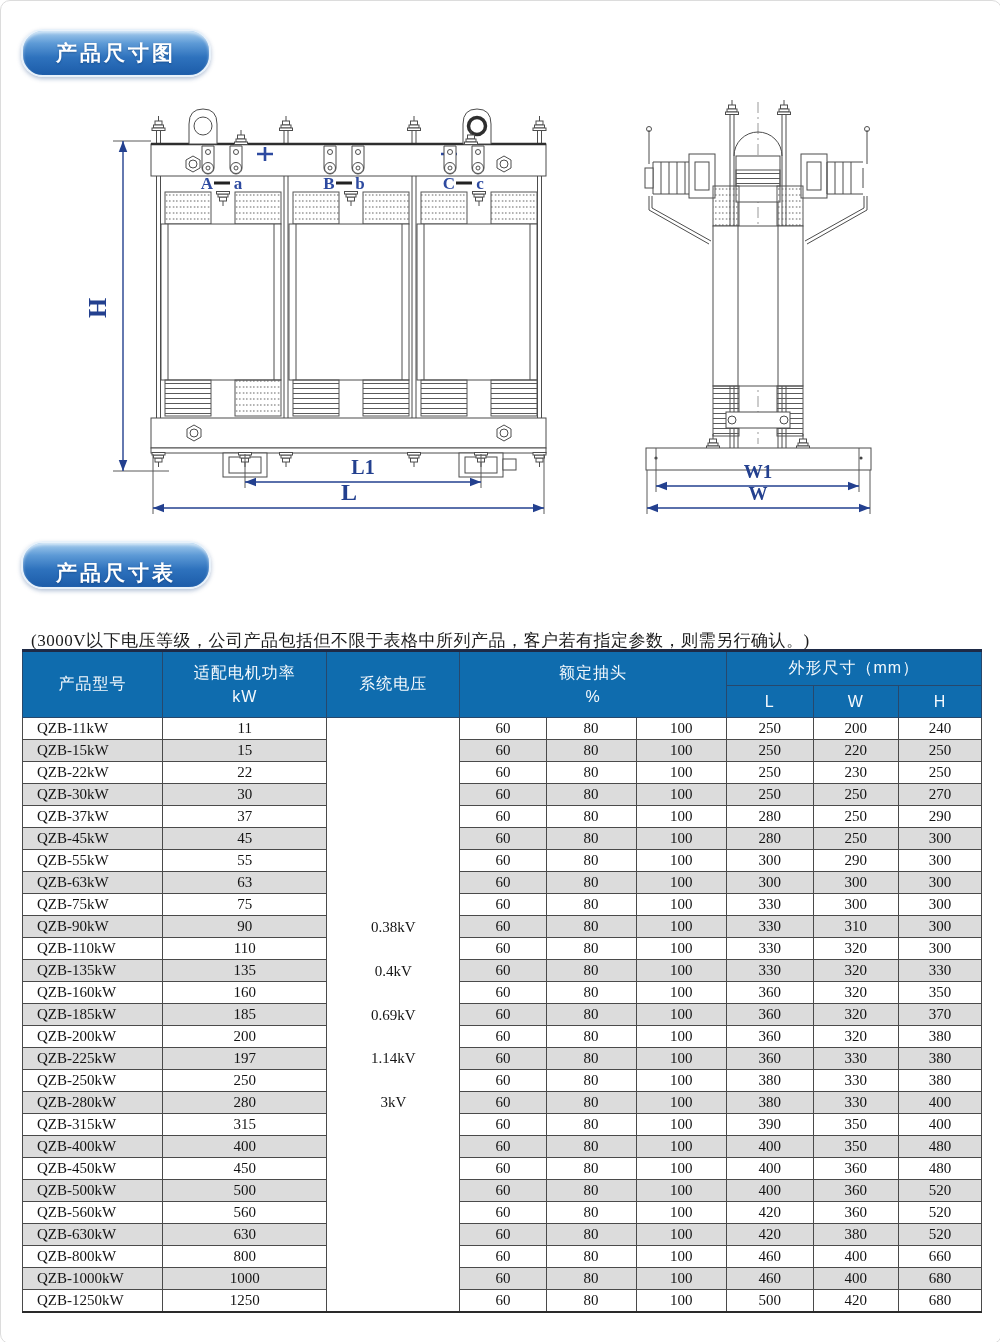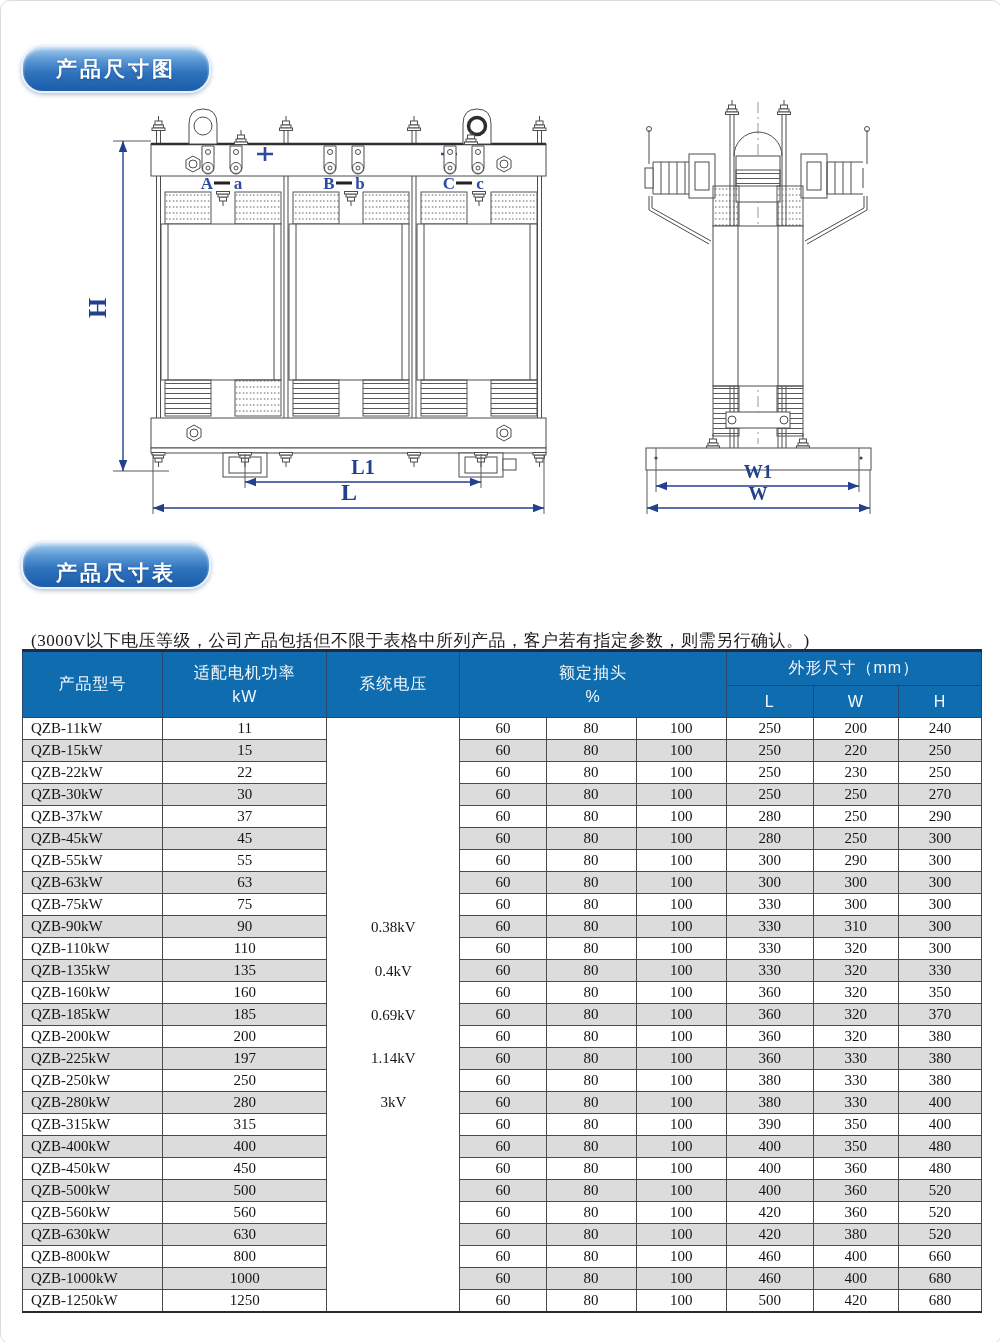--- a/index.html
+++ b/index.html
@@ -5,21 +5,21 @@
   html,body{margin:0;padding:0;background:#fff;}
   #page{position:relative;width:1000px;height:1342px;background:#fff;border:1px solid #dcdcdc;border-radius:10px;overflow:hidden;font-family:"Liberation Sans",sans-serif;}
 
   
   .badge{position:absolute;left:20px;width:186px;height:44px;border-radius:22px;
     background:linear-gradient(180deg,#a6cdee 0%,#5d9ad6 28%,#2e72bd 60%,#1c5ca9 100%);
     border:2px solid #e7f1fa;box-shadow:0 2px 4px rgba(40,80,140,.35), inset 0 2px 3px rgba(255,255,255,.55);
     display:flex;align-items:center;justify-content:center;
     color:#fff;font-size:21px;font-weight:bold;letter-spacing:3px;
     text-shadow:0 1px 2px rgba(0,40,90,.4);}
-  #badge-diagram{top:44px;}
+  #badge-diagram{top:28px;}
   #badge-table{top:540px;align-items:flex-end;}
 
   
   #note{position:absolute;left:30px;top:628px;width:940px;
     font-family:"Liberation Serif",serif;font-size:17px;color:#1c1c1c;letter-spacing:.5px;}
 
   
   #drawing{position:absolute;left:0;top:95px;width:1000px;height:455px;}
   #drawing svg{display:block;}
   .mline{stroke:#4d4d4d;stroke-width:1;fill:none;}
@@ -32,21 +32,21 @@
 
   
   #spec-table{position:absolute;left:21px;top:648px;width:960px;border-collapse:collapse;
     font-family:"Liberation Serif",serif;font-size:15px;color:#141414;
     border-left:1px solid #3a3a3a;border-right:1px solid #3a3a3a;border-bottom:2px solid #2a2a2a;}
   #spec-table th{background:#0f6cae;color:#f4f9fd;font-family:"Liberation Sans",sans-serif;
     font-weight:normal;font-size:16px;border:1px solid #27486c;letter-spacing:1px;}
   #spec-table thead tr:first-child th{border-top:3px solid #1e2a46;}
   #spec-table td{border:1px solid #4a4a4a;height:21px;text-align:center;padding:0;}
   #spec-table tr.g td{background:#dcdcdc;}
-  #spec-table td.c-model{text-align:left;padding-left:8px;}
+  #spec-table td.c-model{text-align:left;padding-left:14px;}
   #spec-table td.voltage-cell{background:#fff;position:relative;}
   .vlabel{position:absolute;left:0;width:100%;transform:translateY(-50%);
     font-size:15px;color:#141414;}
   .hsub{line-height:1.5;}
 </style>
 </head>
 <body>
 
 <div id="page">
 

